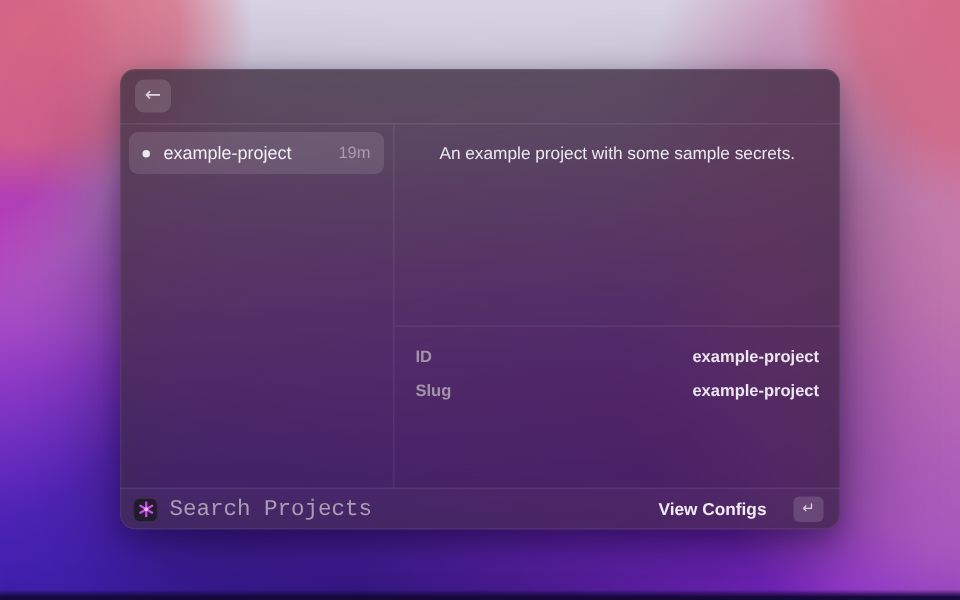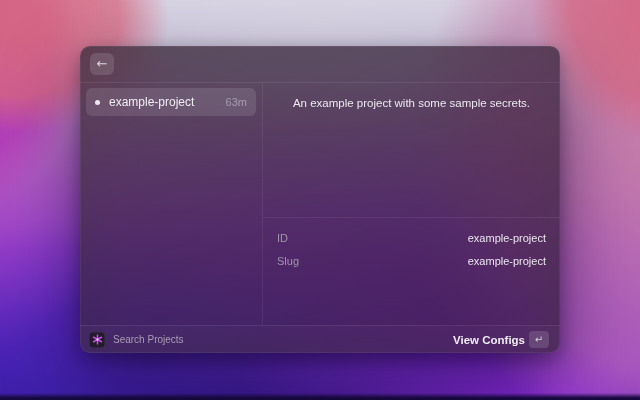--- a/index.html
+++ b/index.html
@@ -61,39 +61,39 @@
   .list-item {
     height:28px; border-radius:6px; display:flex; align-items:center; padding:0 9px; box-sizing:border-box; cursor:pointer;
   }
   .list-item.selected { background:rgba(255,255,255,0.11); }
   .dot { width:5px; height:5px; border-radius:50%; background:#ede8f0; flex:0 0 5px; }
   .item-label { margin-left:9px; font-size:12px; font-weight:500; color:#f2eef5; flex:1 1 auto; white-space:nowrap; overflow:hidden; }
   .item-accessory { font-size:11px; color:#a99cb0; margin-left:8px; }
 
   .detail-pane { flex:1 1 auto; display:flex; flex-direction:column; min-width:0; }
   .detail-desc { flex:1 1 auto; padding:12px 14px; font-size:11.5px; color:#ece8f0; line-height:1.45;text-align:center; }
-  .detail-meta { flex:0 0 auto; height:108px; border-top:1px solid rgba(255,255,255,0.07); padding:8px 14px; box-sizing:border-box; }
+  .detail-meta { flex:0 0 auto; height:108px; border-top:1px solid rgba(255,255,255,0.07); padding:8px 14px; box-sizing:border-box;font-weight:bold; }
   .meta-row { height:23px; display:flex; align-items:center; justify-content:space-between; }
   .meta-label { font-size:11px; color:#a395a9; }
   .meta-value { font-size:11px; color:#ebe6ef; }
 
   
   .footer {
     flex:0 0 28px; height:28px; display:flex; align-items:center; padding:0 9px;
     border-top:1px solid rgba(255,255,255,0.08); box-sizing:border-box;
     background:rgba(255,255,255,0.02);
   }
   .ext-icon {
     width:16px; height:16px; border-radius:4px; background:#241a2e;
     display:flex; align-items:center; justify-content:center; flex:0 0 16px;
     box-shadow:inset 0 0 0 0.5px rgba(255,255,255,0.12);
   }
-  .footer-cmd { margin-left:8px; font-size:10px; color:#ab9db2; flex:1 1 auto; }
+  .footer-cmd { margin-left:8px; font-size:15px; color:#ab9db2; flex:1 1 auto;font-family:Liberation Mono, monospace; }
   .primary-action-btn {
-    display:flex; align-items:center; gap:4px; background:transparent; border:none; padding:2px 2px; cursor:pointer; border-radius:5px;
+    display:flex; align-items:center; gap:18px; background:transparent; border:none; padding:2px 2px; cursor:pointer; border-radius:5px;
   }
   .primary-action-label { font-size:11.5px; font-weight:700; color:#f0ecf3; }
   .keycap {
     width:20px; height:17px; border-radius:4px; background:rgba(255,255,255,0.14);
     display:flex; align-items:center; justify-content:center;
     font-size:10px; color:#d8d1de; font-family:"DejaVu Sans",sans-serif;
   }
 </style>
 </head>
 <body>
@@ -108,21 +108,21 @@
       <span>←</span>
     </button>
   </div>
 
   <div class="body">
 
     <div class="list-pane">
       <div class="list-item selected">
         <span class="dot"></span>
         <span class="item-label">example-project</span>
-        <span class="item-accessory">63m</span>
+        <span class="item-accessory">19m</span>
       </div>
     </div>
 
     <div class="detail-pane">
       <div class="detail-desc">An example project with some sample secrets.</div>
       <div class="detail-meta">
         <div class="meta-row">
           <span class="meta-label">ID</span>
           <span class="meta-value">example-project</span>
         </div>

